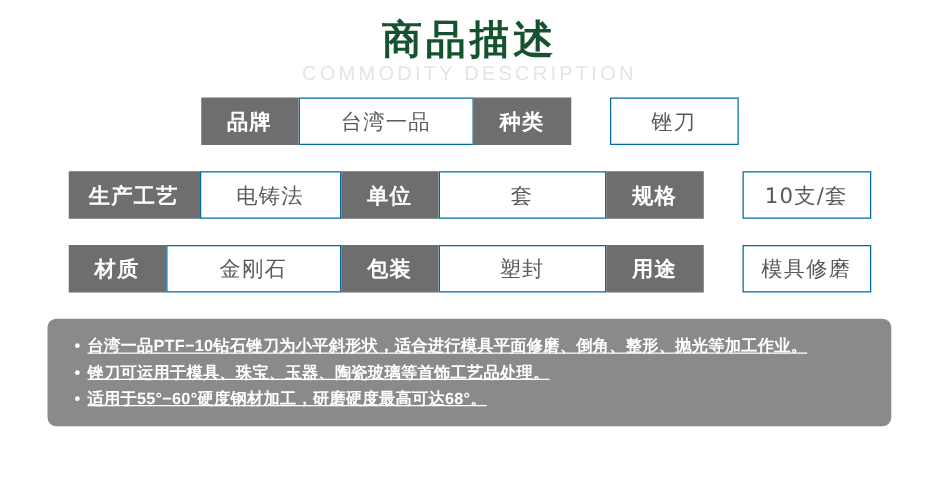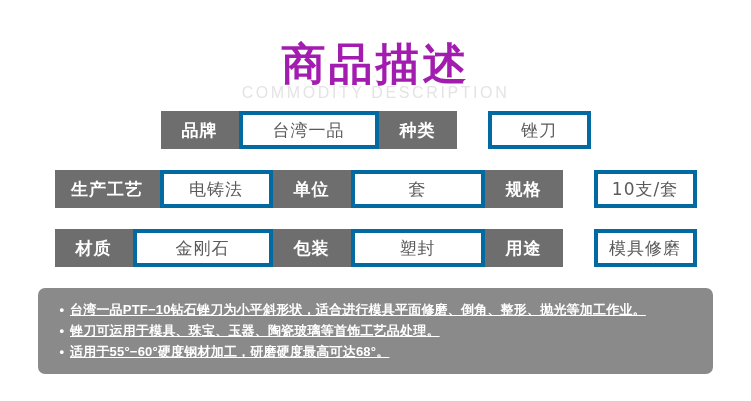--- a/index.html
+++ b/index.html
@@ -20,27 +20,26 @@
     box-sizing: border-box;
   }
 
   
   .header {
     width: 100%;
     padding-top: 8px;
     text-align: center;
   }
   .header-title {
-    font-size: 44px;
+    font-size: 32px;
     line-height: 46px;
     font-weight: bold;
-    color: #a21caf;
+    color: #14532d;
     letter-spacing: 3px;
     font-family: "DejaVu Sans", "Liberation Sans", sans-serif;
-    margin-top: 33px;
   }
   .header-subtitle {
     font-size: 16px;
     line-height: 16px;
     color: #e4e4e4;
     letter-spacing: 2.6px;
     font-weight: normal;
     margin-top: -2px;
   }
 
@@ -73,21 +72,21 @@
     align-items: center;
     justify-content: center;
     box-sizing: border-box;
     flex: 0 0 auto;
   }
   .spec-label.w2 { width: 78px; }
   .spec-label.w4 { width: 105px; }
 
   .spec-value {
     background: #ffffff;
-    border: 4px solid #0369a1;
+    border: 1px solid #0369a1;
     color: #5a5a5a;
     font-size: 17px;
     letter-spacing: 1px;
     display: flex;
     align-items: center;
     justify-content: center;
     box-sizing: border-box;
     flex: 1 1 auto;
     font-family: "DejaVu Sans", "Liberation Sans", sans-serif;
   }

